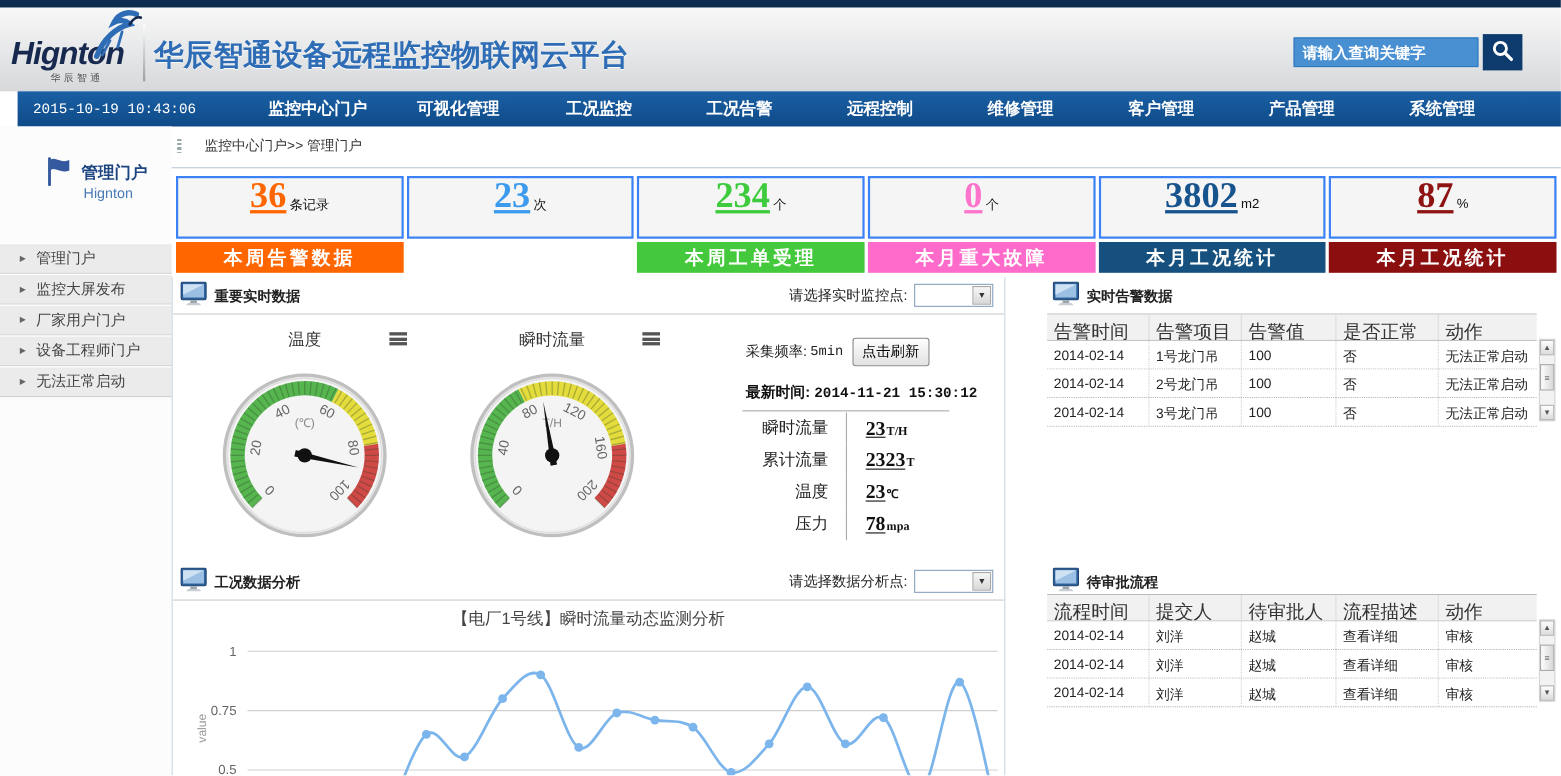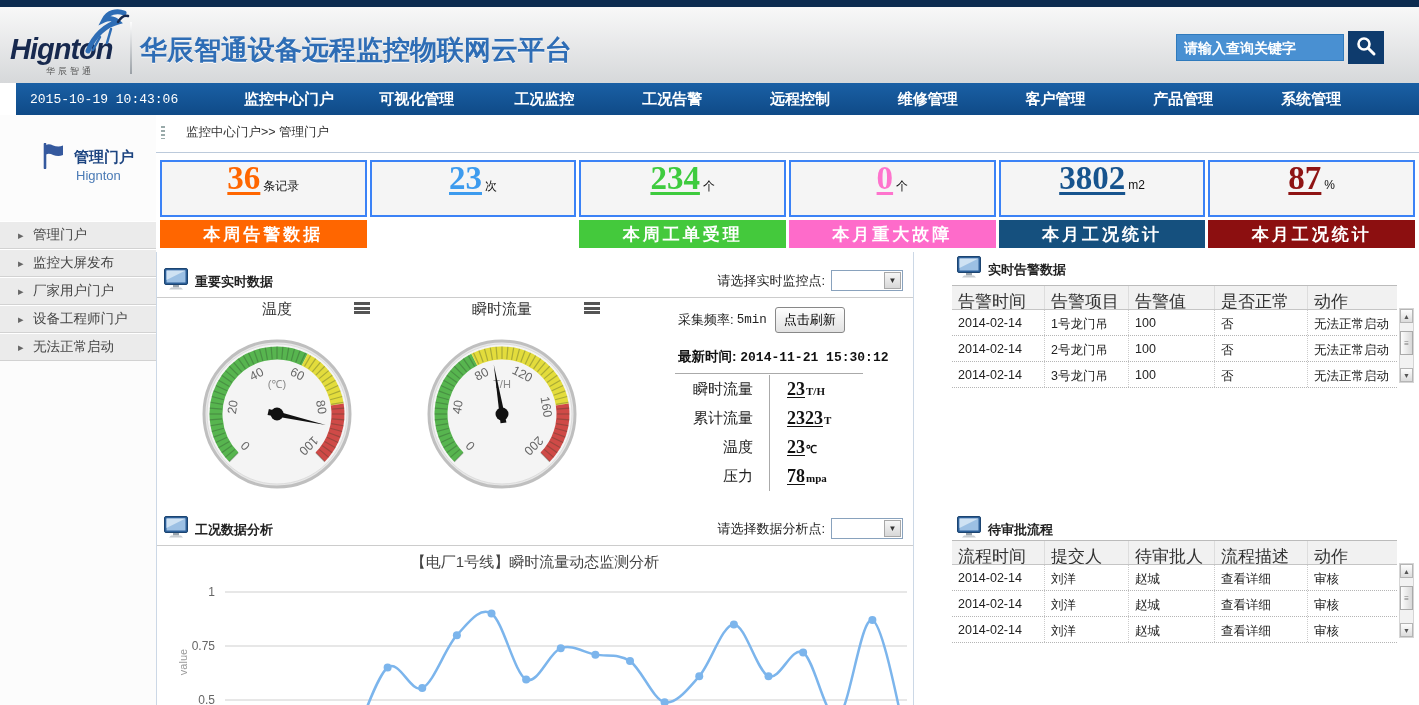--- a/index.html
+++ b/index.html
@@ -219,21 +219,21 @@
       <div class="card">
         <div class="card-top">
           <span class="card-num" style="color: rgb(142, 20, 20);">87</span>
           <span class="card-unit">%</span>
         </div>
         <div class="card-bar" style="background: rgb(140, 15, 16);">本月工况统计</div>
       </div>
     </div>
 
   <div class="left-panel">
-    <div class="panel-header" style="top:12px;">
+    <div class="panel-header" style="top:0;">
       <span class="ph-icon monitor-slot"><svg width="24" height="23" viewBox="0 0 24 23">
             <rect x="0.5" y="0.5" width="23" height="16" rx="1.5" fill="#2c5f98" stroke="#1c4470"></rect>
             <rect x="2.5" y="2.5" width="19" height="12" fill="#9cc0e4"></rect>
             <path d="M2.5 2.5 H21.5 L2.5 12 Z" fill="#cfe2f3"></path>
             <rect x="9" y="17" width="6" height="2.5" fill="#9aa4ad"></rect>
             <path d="M5 21.5 L19 21.5 L17 19.5 L7 19.5 Z" fill="#c8cdd2"></path>
           </svg></span>
       <span class="ph-title">重要实时数据</span>
       <span class="ph-right">
         <span>请选择实时监控点:</span>

